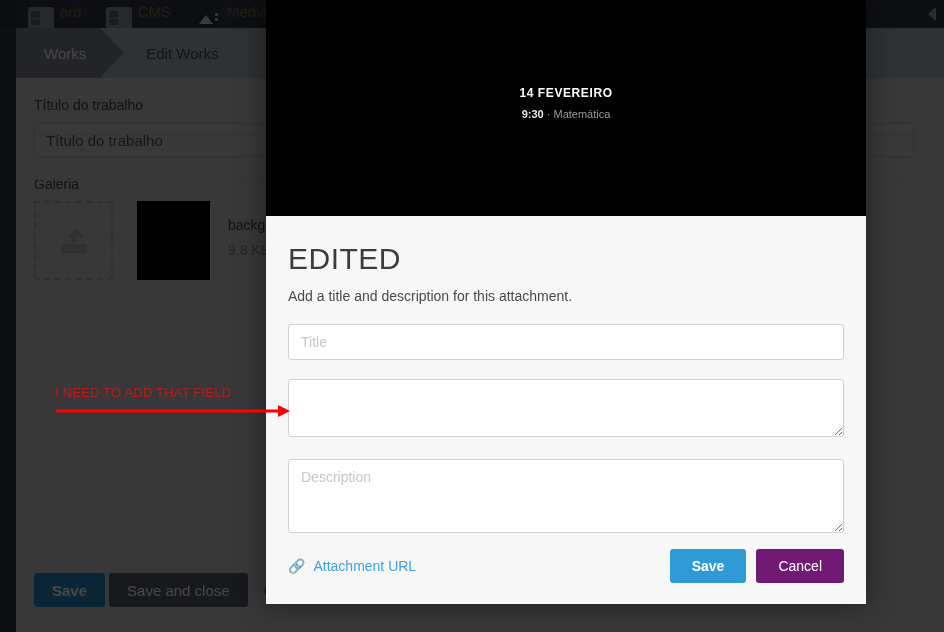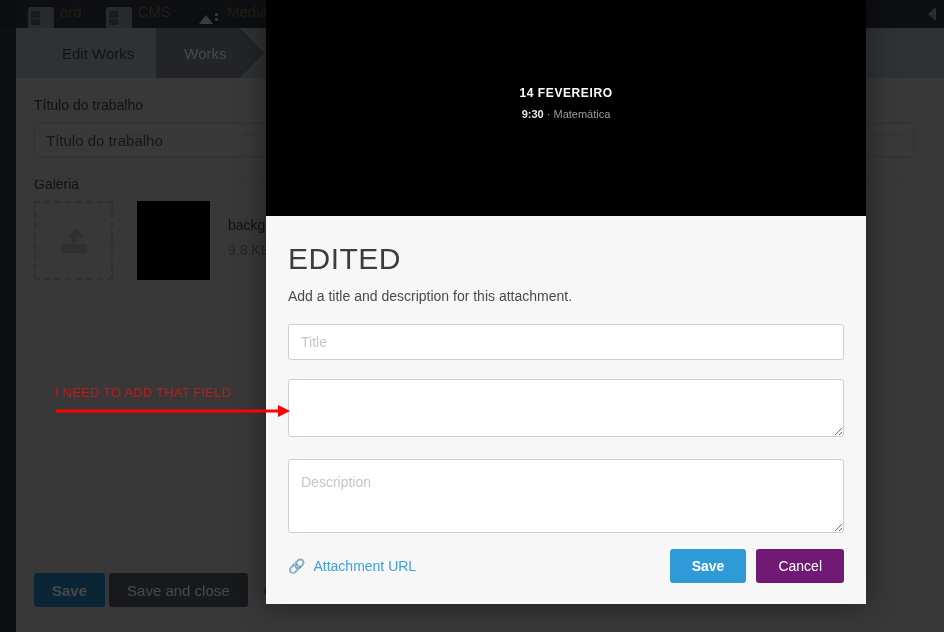--- a/index.html
+++ b/index.html
@@ -173,21 +173,21 @@
   .modal-title {
     font-size: 30px; color: #3c3c3c; font-weight: normal;
     letter-spacing: 0.5px; margin: 0;
   }
   .modal-sub { font-size: 14px; color: #4a4a4a; margin-top: 12px; }
 
   .mfield {
     display: block; width: 556px; background: #ffffff;
     border: 1px solid #ccd0d4; border-radius: 3px;
     font-family: "Liberation Sans", sans-serif; font-size: 14px; color: #4a4a4a;
-    padding: 14px 12px; outline: none;
+    padding: 9px 12px; outline: none;
   }
   .mfield::placeholder { color: #c2c6ca; }
   #title-input { margin-top: 20px; height: 36px; }
   #extra-textarea { margin-top: 19px; height: 58px; resize: vertical; }
   #desc-textarea { margin-top: 22px; height: 74px; resize: vertical; }
 
   .modal-footer {
     display: flex; align-items: center; padding: 16px 22px 22px 22px;
   }
   .attach-link {
@@ -227,25 +227,25 @@
             <span class="dot"></span>
         </span>
         <span class="lbl">Media</span>
       </div>
       <div class="nav-chevron"></div>
     </div>
 
     <div class="sidebar-rail"></div>
 
     <div class="crumbbar">
+      <div class="crumb active">
+        <span>Works</span>
+      </div>
       <div class="crumb plain">
         <span>Edit Works</span>
-      </div>
-      <div class="crumb active">
-        <span>Works</span>
       </div>
     </div>
 
     <div class="formarea">
       <div class="sep" style="top:56px"></div>
       <div class="sep" style="top:101px"></div>
 
       <div class="fieldrow">
         <div class="flabel">Título do trabalho</div>
         <div class="finput">

